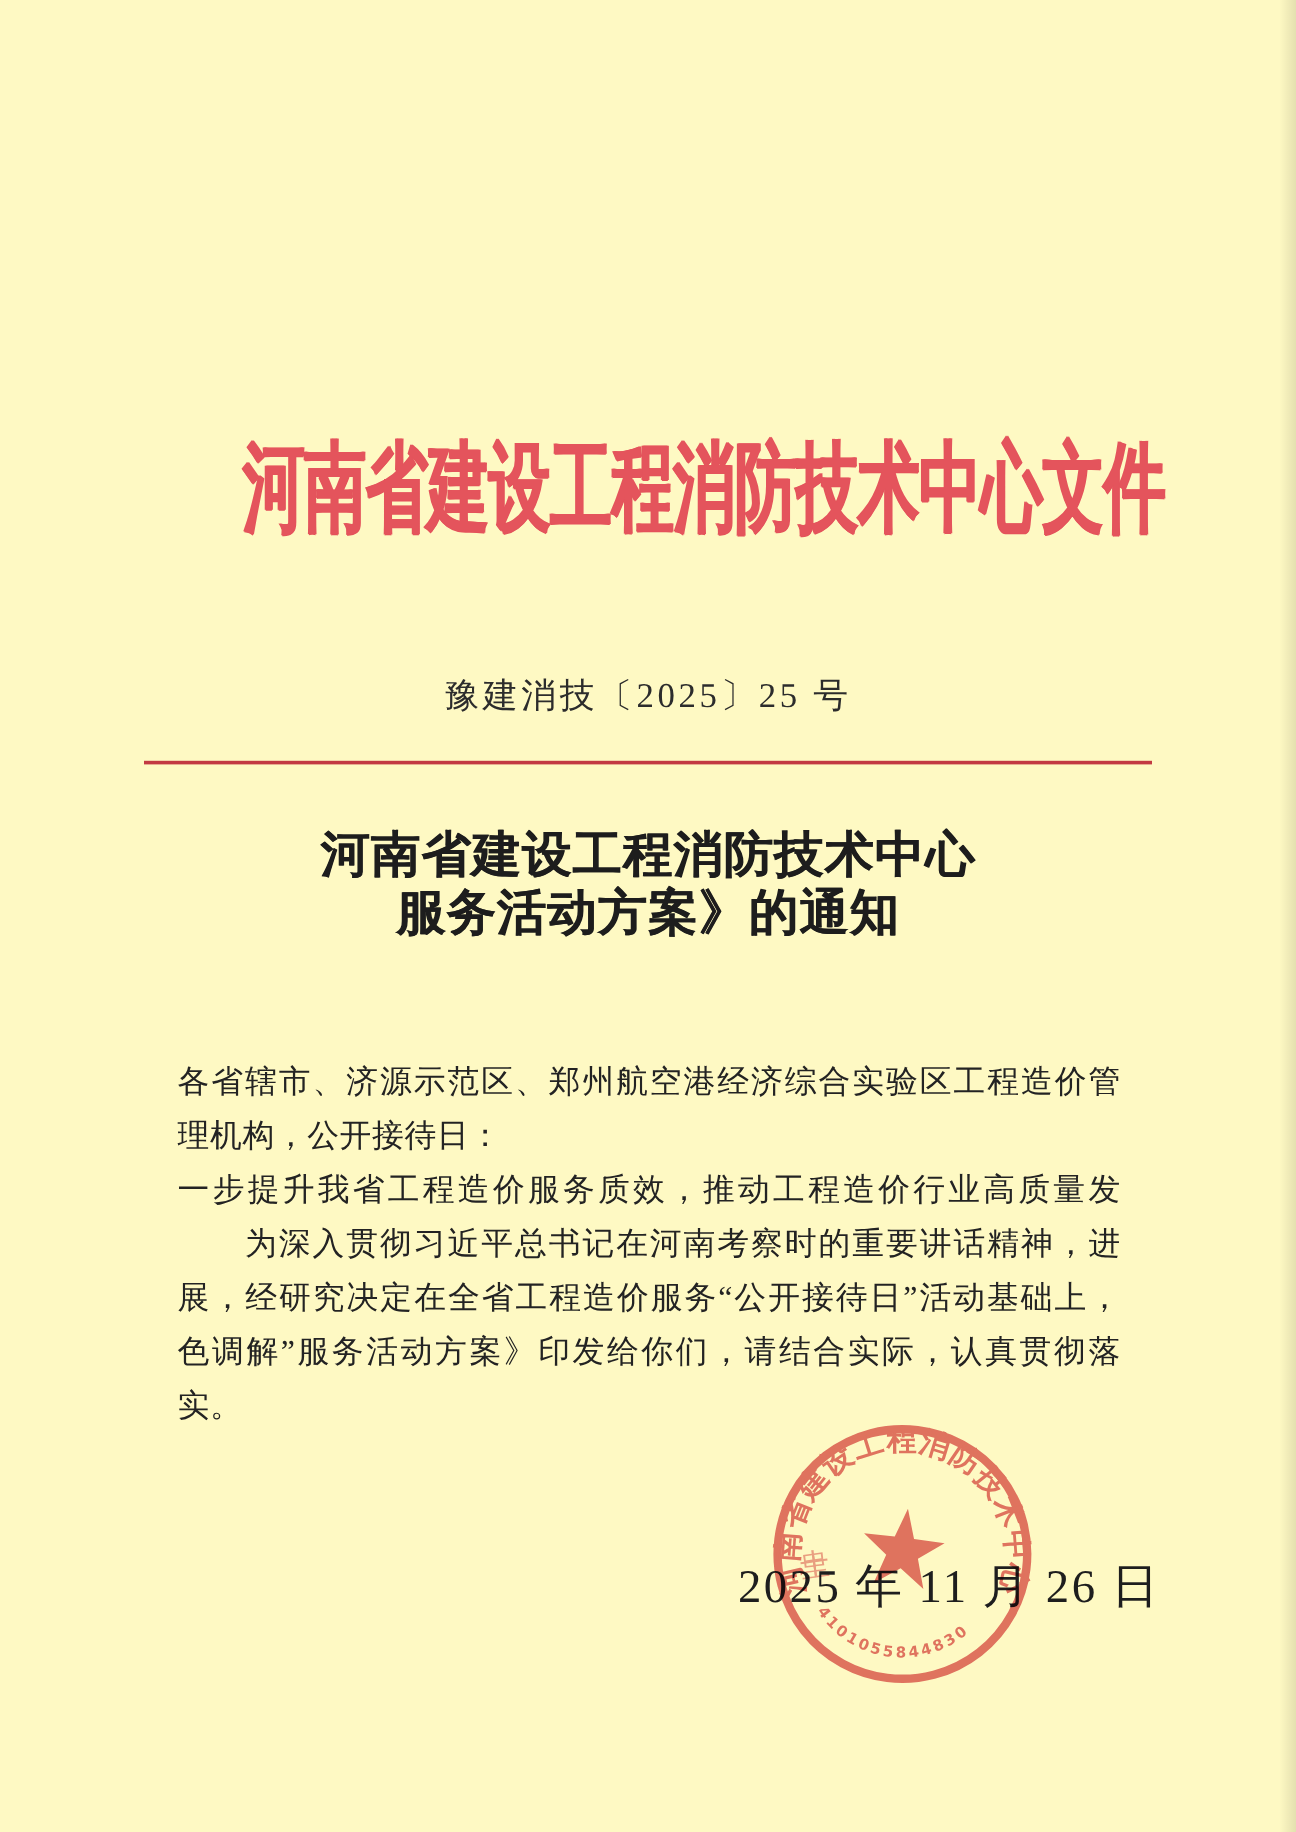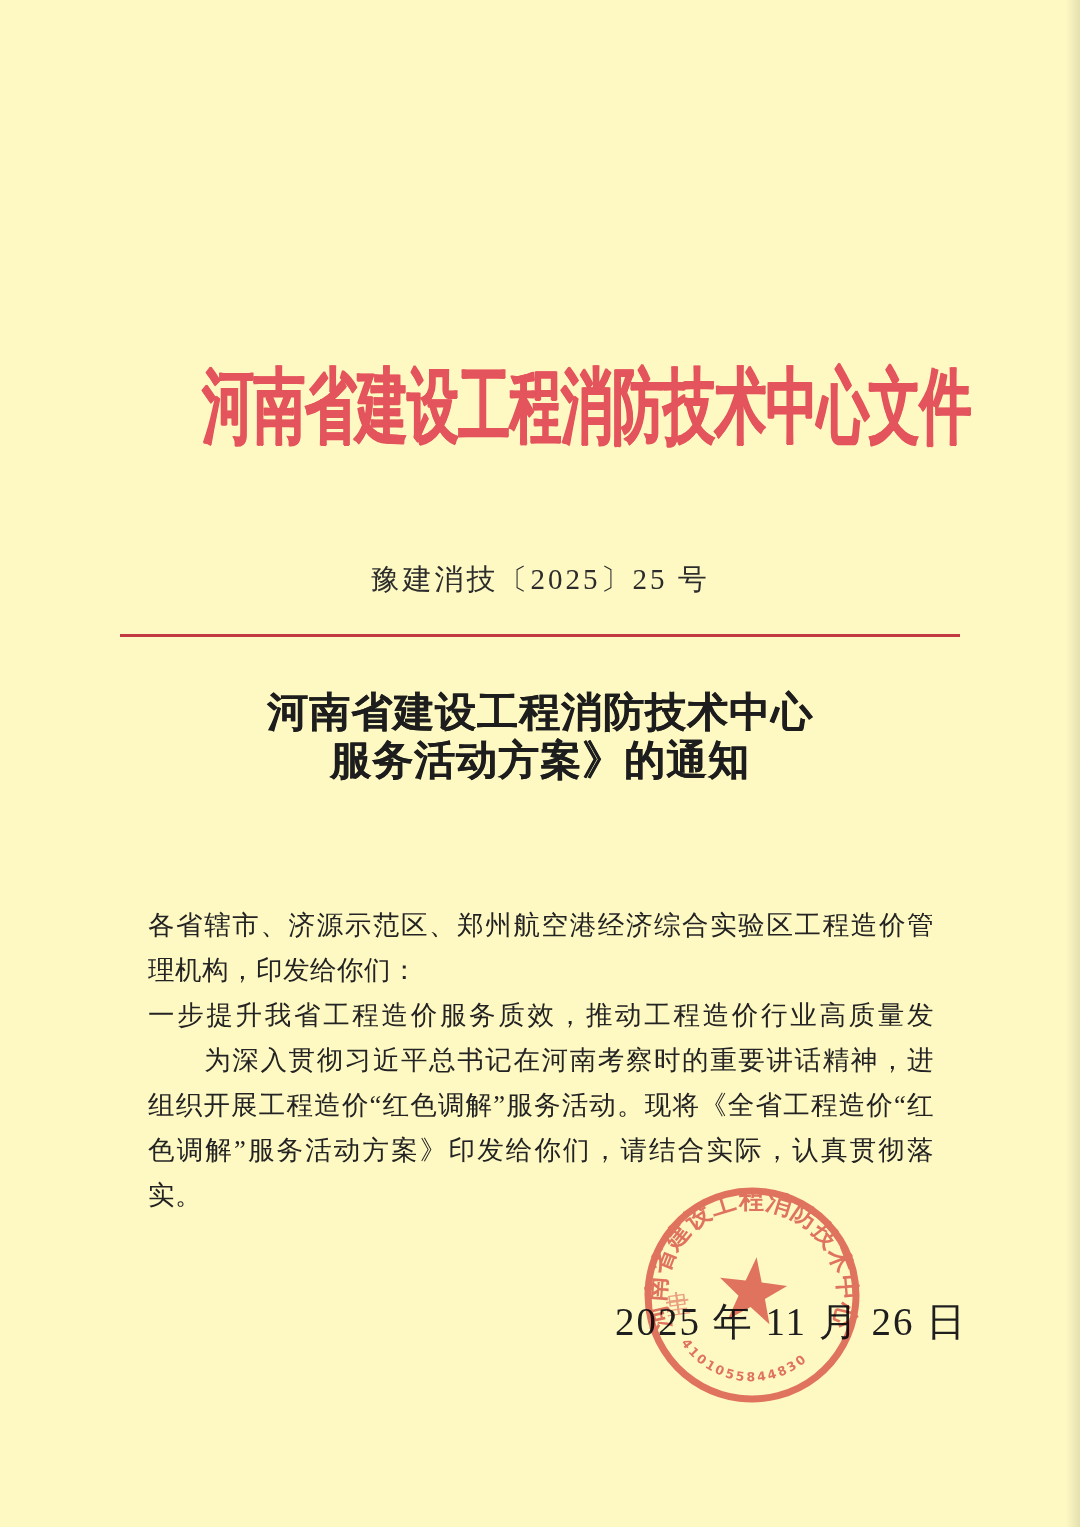--- a/index.html
+++ b/index.html
@@ -73,21 +73,20 @@
   }
   .body-text {
     position: absolute;
     top: 879px;
     left: 148px;
     width: 786px;
     color: #232323;
     font-size: 26.5px;
     line-height: 45px;
     letter-spacing: 0.5px;
-    margin-top: 24px;
   }
   .body-text .line {
     height: 45px;
     white-space: nowrap;
   }
   .body-text .line.fill {
     white-space: normal;
     text-align: justify;
     text-align-last: justify;
   }
@@ -151,24 +150,24 @@
 
   <div class="red-rule"></div>
 
   <div class="notice-title">
     <div>河南省建设工程消防技术中心</div>
     <div>服务活动方案》的通知</div>
   </div>
 
   <div class="body-text">
     <div class="line fill">各省辖市、济源示范区、郑州航空港经济综合实验区工程造价管</div>
-    <div class="line">理机构，印发给你们：</div>
+    <div class="line">理机构，公开接待日：</div>
     <div class="line fill">一步提升我省工程造价服务质效，推动工程造价行业高质量发</div>
     <div class="line fill">　　为深入贯彻习近平总书记在河南考察时的重要讲话精神，进</div>
-    <div class="line fill">组织开展工程造价“红色调解”服务活动。现将《全省工程造价“红</div>
+    <div class="line fill">展，经研究决定在全省工程造价服务“公开接待日”活动基础上，</div>
     <div class="line fill">色调解”服务活动方案》印发给你们，请结合实际，认真贯彻落</div>
     <div class="line">实。</div>
   </div>
 
   <div class="doc-date">2025 年 11 月 26 日</div>
 
   <div class="seal-smudge">十里</div>
 
   <div class="seal">
     <svg viewBox="0 0 234 234" xmlns="http://www.w3.org/2000/svg">

